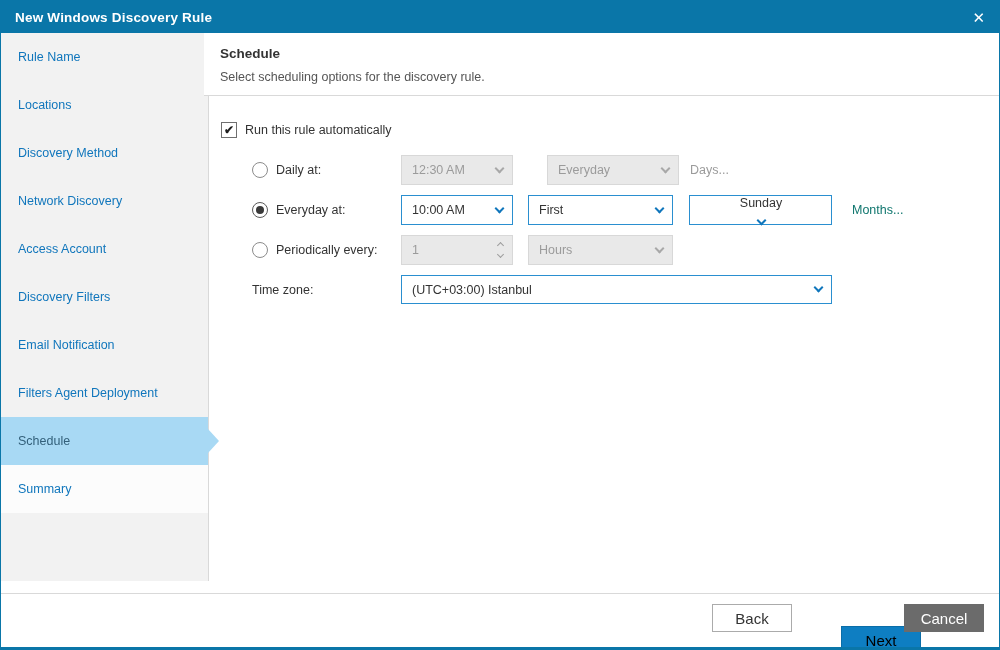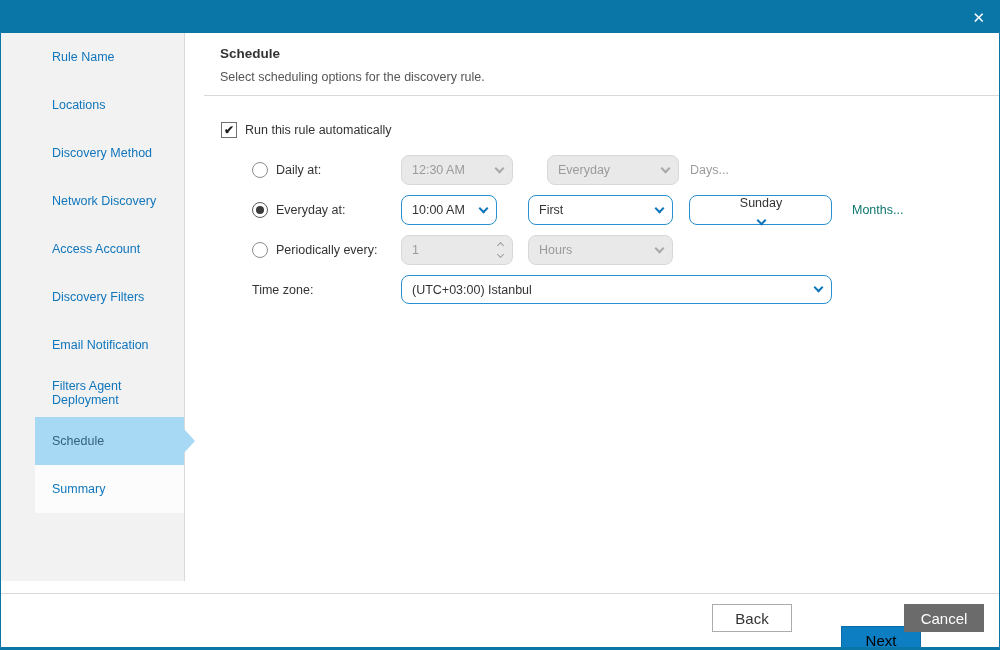--- a/index.html
+++ b/index.html
@@ -7,22 +7,22 @@
   .window { position:relative; width:1000px; height:650px; background:#fff;
             border:1px solid #0a76a8; border-bottom:3px solid #0a76a8; overflow:hidden; }
 
   
   .titlebar { position:absolute; top:0; left:0; right:0; height:32px; background:#0a76a8;
               color:#fff; display:flex; align-items:center; padding:0 14px; }
   .titlebar .title { font-size:13.5px; font-weight:bold; letter-spacing:.2px; }
   .titlebar .close { margin-left:auto; font-size:15px; cursor:pointer; line-height:1; }
 
   
-  .sidebar { position:absolute; top:32px; left:0; width:184px; height:548px;
-             background:#f2f2f2; border-right:1px solid #d9d9d9;padding-left:34px; }
+  .sidebar { position:absolute; top:32px; left:0; width:208px; height:548px;
+             background:#f2f2f2; border-right:1px solid #d9d9d9; }
   .nav-item { position:relative; height:48px; display:flex; align-items:center;
               padding-left:17px; color:#1076bc; font-size:12.5px; cursor:pointer; }
   .nav-item.active { background:#a8d9f4; color:#33607a; z-index:3; }
   .nav-item.active::after { content:""; position:absolute; right:-11px; top:50%;
               transform:translateY(-50%); width:0; height:0;
               border-left:11px solid #a8d9f4; border-top:12px solid transparent;
               border-bottom:12px solid transparent; }
   .nav-item.white-bg { background:#fcfcfc; }
 
   
@@ -36,21 +36,21 @@
   .lbl { font-size:12.5px; color:#333; white-space:nowrap; }
   .checkbox { width:16px; height:16px; border:1px solid #6f6f6f; background:#fff; flex:none;
               display:flex; align-items:center; justify-content:center;
               font-size:12px; font-weight:bold; color:#1e1e1e; cursor:pointer; }
   .radio { width:16px; height:16px; border-radius:50%; border:1px solid #8c8c8c; background:#fff;
            position:relative; flex:none; cursor:pointer; }
   .radio.checked { border-color:#5a5a5a; }
   .radio.checked::after { content:""; position:absolute; inset:3px; border-radius:50%; background:#3a3a3a; }
 
   .dd { position:absolute; display:flex; align-items:center; justify-content:space-between;
-        padding:0 9px 0 10px; font-size:12.5px; height:30px;border-radius:8px; }
+        padding:0 9px 0 10px; font-size:12.5px; height:30px; }
   .dd.enabled { background:#fff; border:1px solid #2a8fd0; color:#333; cursor:pointer; }
   .dd.disabled { background:#e9e9e9; border:1px solid #d8d8d8; color:#9b9b9b; }
   .chev { width:7px; height:7px; border-right:2px solid #1076bc; border-bottom:2px solid #1076bc;
           transform:rotate(45deg); margin-top:-4px; flex:none; }
   .dd.disabled .chev { border-color:#a8a8a8; }
 
   .spin-arrows { display:flex; flex-direction:column; gap:4px; align-items:center; flex:none; }
   .spin-up { width:5px; height:5px; border-left:1.5px solid #9d9d9d; border-top:1.5px solid #9d9d9d;
              transform:rotate(45deg); }
   .spin-down { width:5px; height:5px; border-right:1.5px solid #9d9d9d; border-bottom:1.5px solid #9d9d9d;
@@ -66,20 +66,21 @@
   .btn-back { left:711px; background:#fff; border:1px solid #ababab; color:#333; }
   .btn-next { left:840px; background:#0e7ec2; border:1px solid #0b6da8; color:#000000;margin-top:22px; }
   .btn-cancel { left:903px; background:#6b6b6b; border:1px solid #6b6b6b; color:#fff; }
 </style>
 </head>
 <body>
 
 <div class="window">
 
   <div class="titlebar">
+    <span class="title">New Windows Discovery Rule</span>
     <span class="close">✕</span>
   </div>
 
   <div class="sidebar">
     <div class="nav-item">Rule Name</div>
     <div class="nav-item">Locations</div>
     <div class="nav-item">Discovery Method</div>
     <div class="nav-item">Network Discovery</div>
     <div class="nav-item">Access Account</div>
     <div class="nav-item">Discovery Filters</div>
@@ -114,21 +115,21 @@
     <span class="chev"></span>
   </div>
   <div class="row-flex" style="left:689px; top:154px;">
     <span class="link disabled">Days...</span>
   </div>
 
   <div class="row-flex" style="left:251px; top:194px;">
     <span class="radio checked"></span>
     <span class="lbl">Everyday at:</span>
   </div>
-  <div class="dd enabled" style="left:400px; top:194px; width:96px;">
+  <div class="dd enabled" style="left:400px; top:194px; width:112px;">
     <span>10:00 AM</span>
     <span class="chev"></span>
   </div>
   <div class="dd enabled" style="left:527px; top:194px; width:145px;">
     <span>First</span>
     <span class="chev"></span>
   </div>
   <div class="dd enabled" style="left:688px; top:194px; width:143px;flex-direction:column;">
     <span>Sunday</span>
     <span class="chev"></span>

